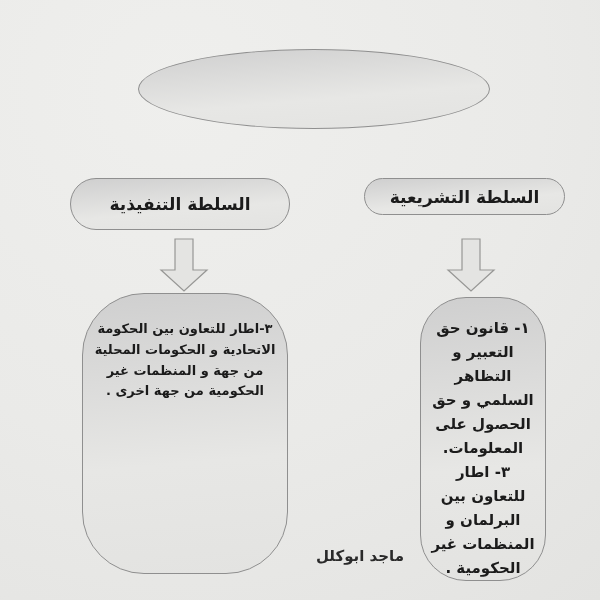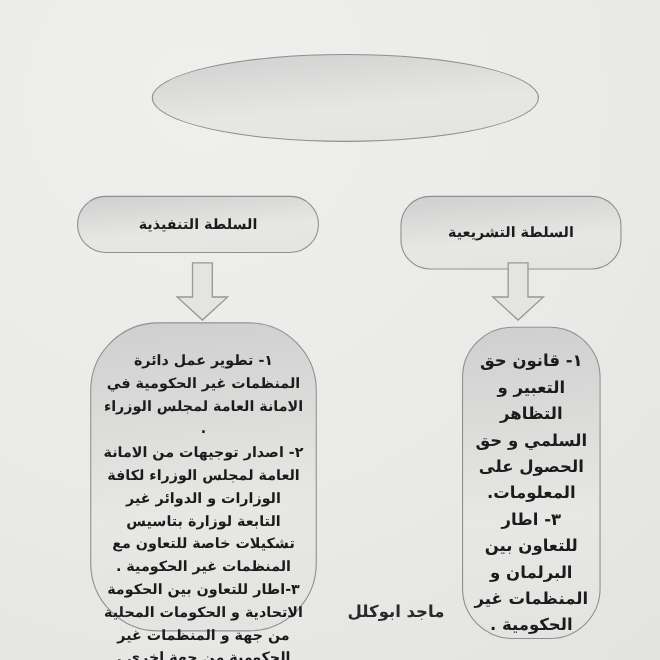--- a/index.html
+++ b/index.html
@@ -29,24 +29,24 @@
     direction: rtl;
     font-size: 11px; font-weight: bold;
     line-height: 1.95;
     white-space: nowrap;
   }
   .pill {
     border-radius: 27px;
     display: flex; align-items: center; justify-content: center;
   }
   .pill-left  { left: 70px;  top: 178px; width: 220px; height: 52px; }
-  .pill-right { left: 364px; top: 178px; width: 201px; height: 67px; }
+  .pill-right { left: 364px; top: 178px; width: 201px; height: 37px; }
   .pill .txt {
     direction: rtl; text-align: center;
-    font-size: 13px; font-weight: bold;
+    font-size: 17px; font-weight: bold;
   }
   .arrow { position: absolute; width: 52px; height: 54px; }
   .arrow-left  { left: 158px; top: 238px; }
   .arrow-right { left: 445px; top: 238px; }
   .arrow polygon {
     fill: #e4e4e2;
     stroke: #979795;
     stroke-width: 1.2;
   }
   .box {
@@ -93,22 +93,20 @@
 </div>
 
 <svg class="arrow arrow-left" viewBox="0 0 52 54" aria-hidden="true">
   <polygon points="17,1 35,1 35,32 49,32 26,53 3,32 17,32"></polygon>
 </svg>
 <svg class="arrow arrow-right" viewBox="0 0 52 54" aria-hidden="true">
   <polygon points="17,1 35,1 35,32 49,32 26,53 3,32 17,32"></polygon>
 </svg>
 
 <div class="shape box box-left">
-  <p>١- تطوير عمل دائرة المنظمات غير الحكومية في الامانة العامة لمجلس الوزراء .</p>
-  <p>٢- اصدار توجيهات من الامانة العامة لمجلس الوزراء لكافة الوزارات و الدوائر غير التابعة لوزارة بتاسيس تشكيلات خاصة للتعاون مع المنظمات غير الحكومية .</p>
   <p>٣-اطار للتعاون بين الحكومة الاتحادية و الحكومات المحلية من جهة و المنظمات غير الحكومية من جهة اخرى .</p>
 </div>
 
 <div class="shape box box-right">
   <p>١- قانون حق التعبير و التظاهر السلمي و حق الحصول على المعلومات.</p>
   <p>٣- اطار للتعاون بين البرلمان و المنظمات غير الحكومية .</p>
 </div>
 
 <div class="signature">ماجد ابوكلل</div>
 

